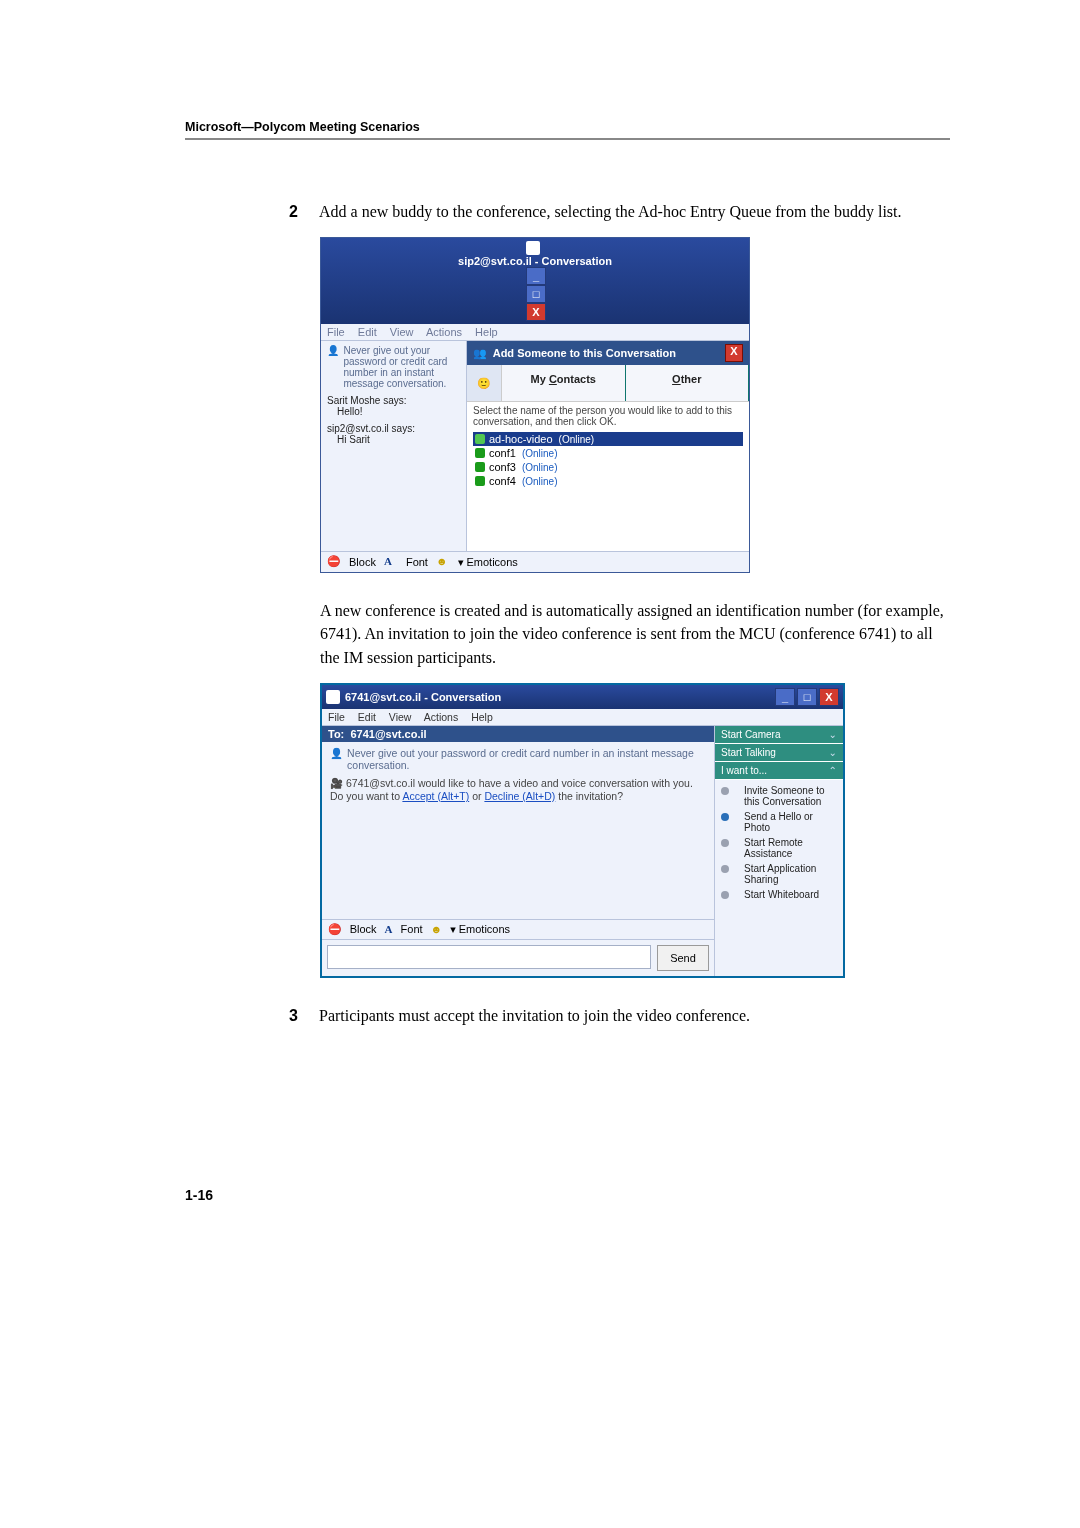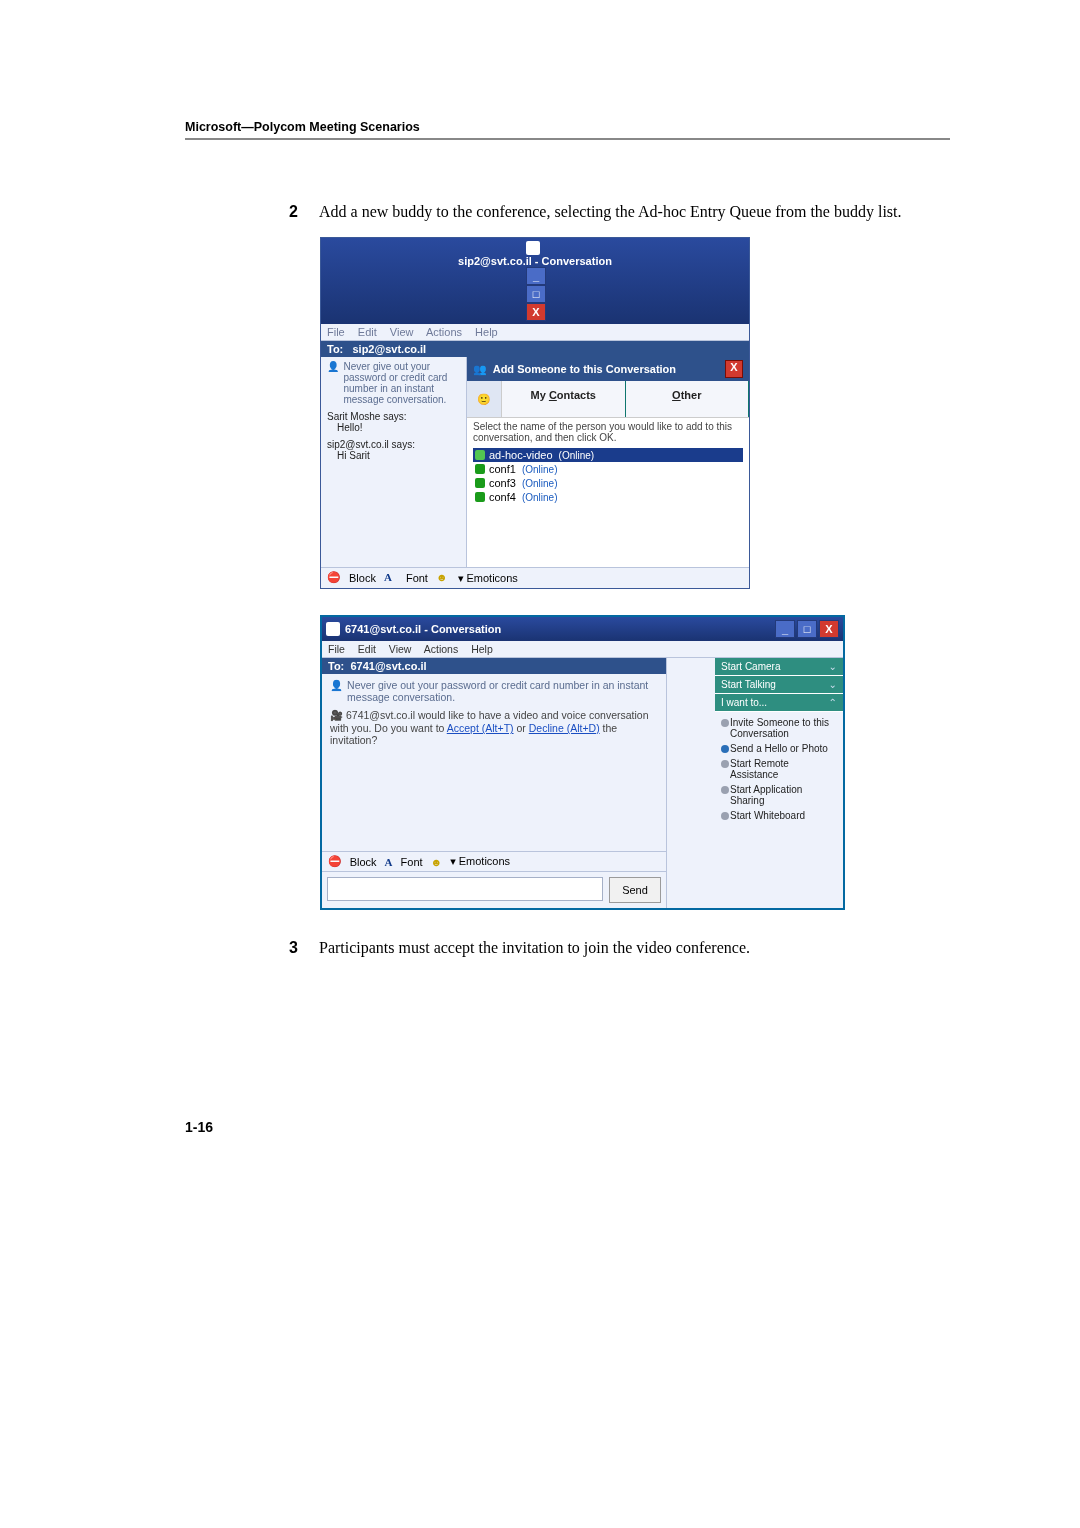--- a/index.html
+++ b/index.html
@@ -213,29 +213,28 @@
     padding:5px; background:#eef2fb; display:flex; gap:6px; border-top:1px solid #b9c4dc;
   }
   .ss2 .input-box { flex:1; height:22px; background:#fff; border:1px solid #a5b0c7; }
   .ss2 .sendbtn {
     width:50px;height:24px;background:#f1f1f1;border:1px solid #9a9a9a;
     font-size:11px;display:flex;align-items:center;justify-content:center;
   }
   .ss2 .sidepane {
     width:128px;background:#eef2fb;border-left:1px solid #b9c4dc;
     font-size:10px;
-    padding-left:48px;
   }
   .ss2 .side-sec-title {
     background:#2e8e80;color:#fff;padding:3px 6px;border-bottom:1px solid #fff;
     display:flex;align-items:center;justify-content:space-between;
   }
   .ss2 .side-sec-title .chev { color:#cde; }
   .ss2 .side-list { padding:3px 4px 8px 6px; background:#eef2fb; }
-  .ss2 .side-list .item { display:flex; gap:1px; padding:2px 0; color:#222; }
+  .ss2 .side-list .item { display:flex; gap:15px; padding:2px 0; color:#222; }
   .ss2 .side-list .dot {
     width:8px;height:8px;border-radius:50%;background:#3ba33b;margin-top:2px;flex:none;
   }
   .ss2 .side-list .dot.gray{background:#9aa1b0;}
   .ss2 .side-list .dot.blue{background:#2a6fb8;}
 
   .page-num {
     margin-top: 160px;
     font-family: Arial, sans-serif;
     font-weight: bold;
@@ -266,25 +265,20 @@
         <span class="winbtn">□</span>
         <span class="winbtn close">X</span>
       </div>
       <div class="menubar">
         <span>File</span>
         <span>Edit</span>
         <span>View</span>
         <span>Actions</span>
         <span>Help</span>
       </div>
-      <div class="tobar">
-        <span>To:</span>
-        &nbsp;
-        <span>sip2@svt.co.il</span>
-      </div>
 
       <div class="split">
         <div class="leftpane">
           <div class="warning">
             <span>👤</span>
             <span>Never give out your password or credit card number in an instant message conversation.</span>
           </div>
           <div class="msg">
             <div>Sarit Moshe says:</div>
             <div class="indent">Hello!</div>
@@ -340,20 +334,21 @@
         <span class="bicon blk">⛔</span>
         <span>Block</span>
         <span class="bicon fnt">A</span>
         <span>Font</span>
         <span class="bicon emo">☻</span>
         <span>▾ <span>Emoticons</span></span>
       </div>
     </div>
   </div>
 
+  <div class="para">A new conference is created and is automatically assigned an identification number (for example, 6741). An invitation to join the video conference is sent from the MCU (conference 6741) to all the IM session participants.</div>
 
   <div class="screenshot">
     <div class="ss2">
       <div class="titlebar">
         <span class="ico"></span>
         <span>6741@svt.co.il - Conversation</span>
         <span class="spacer"></span>
         <span class="winbtn">_</span>
         <span class="winbtn">□</span>
         <span class="winbtn close">X</span>

